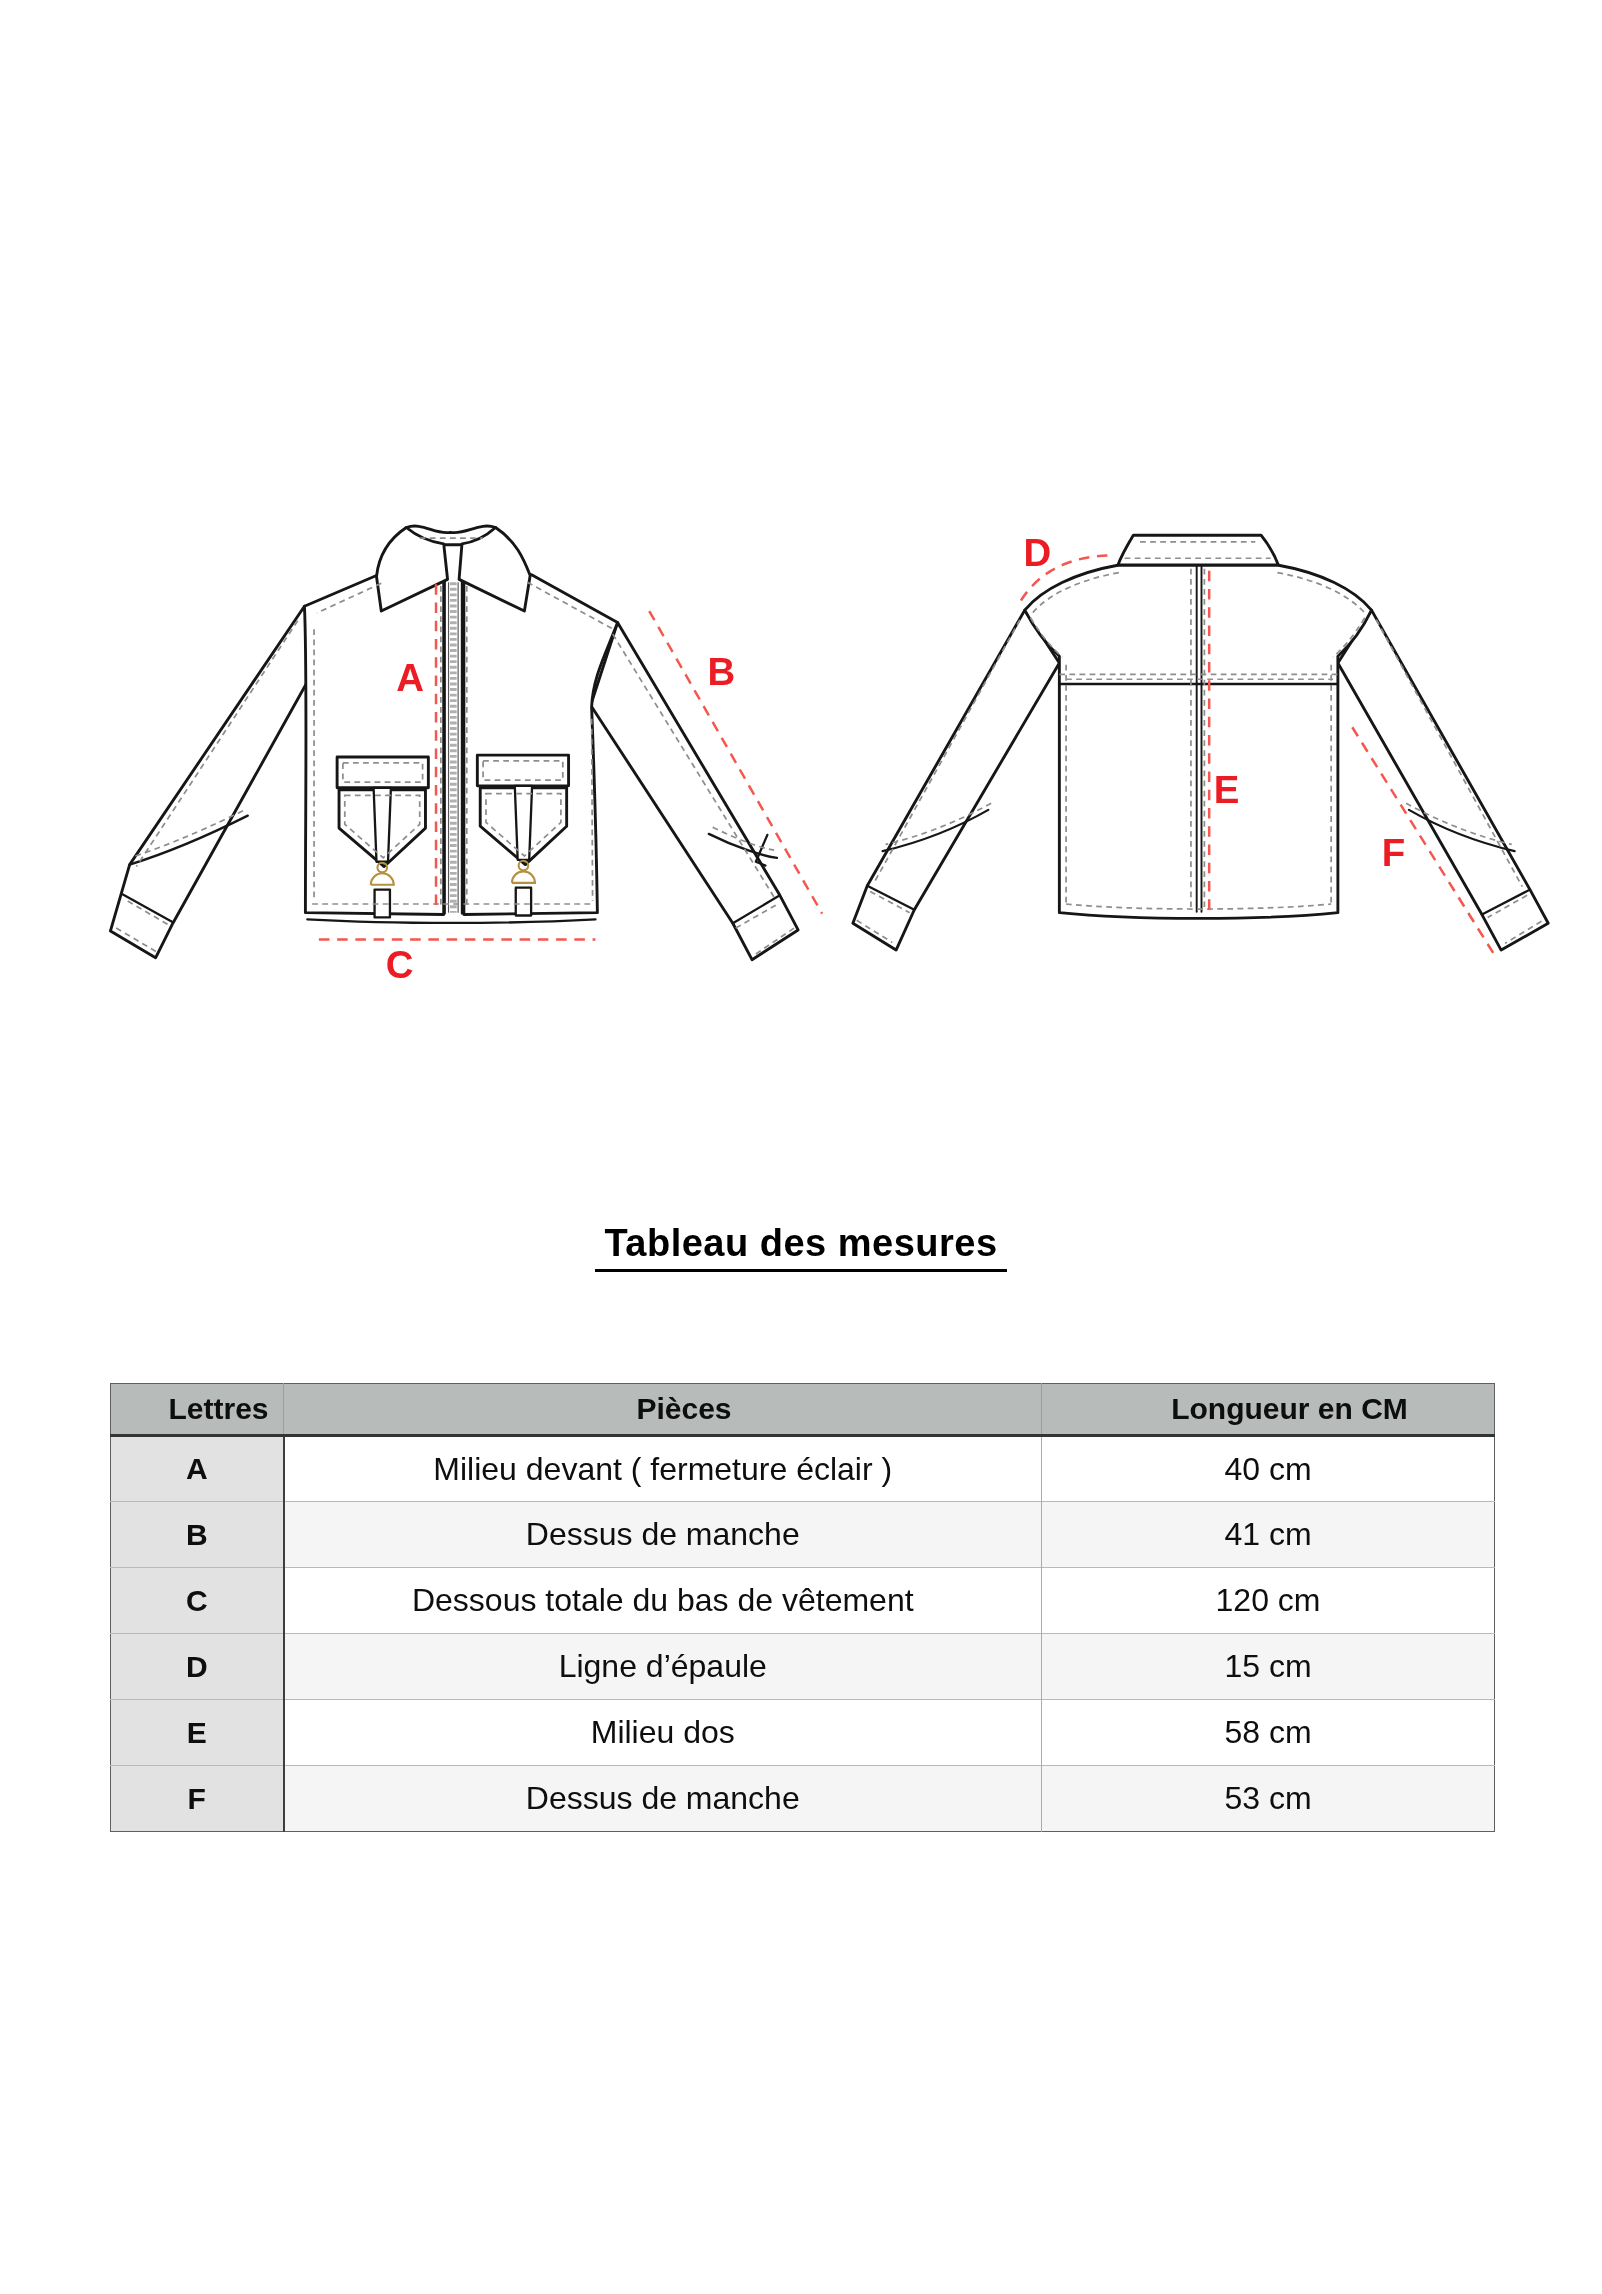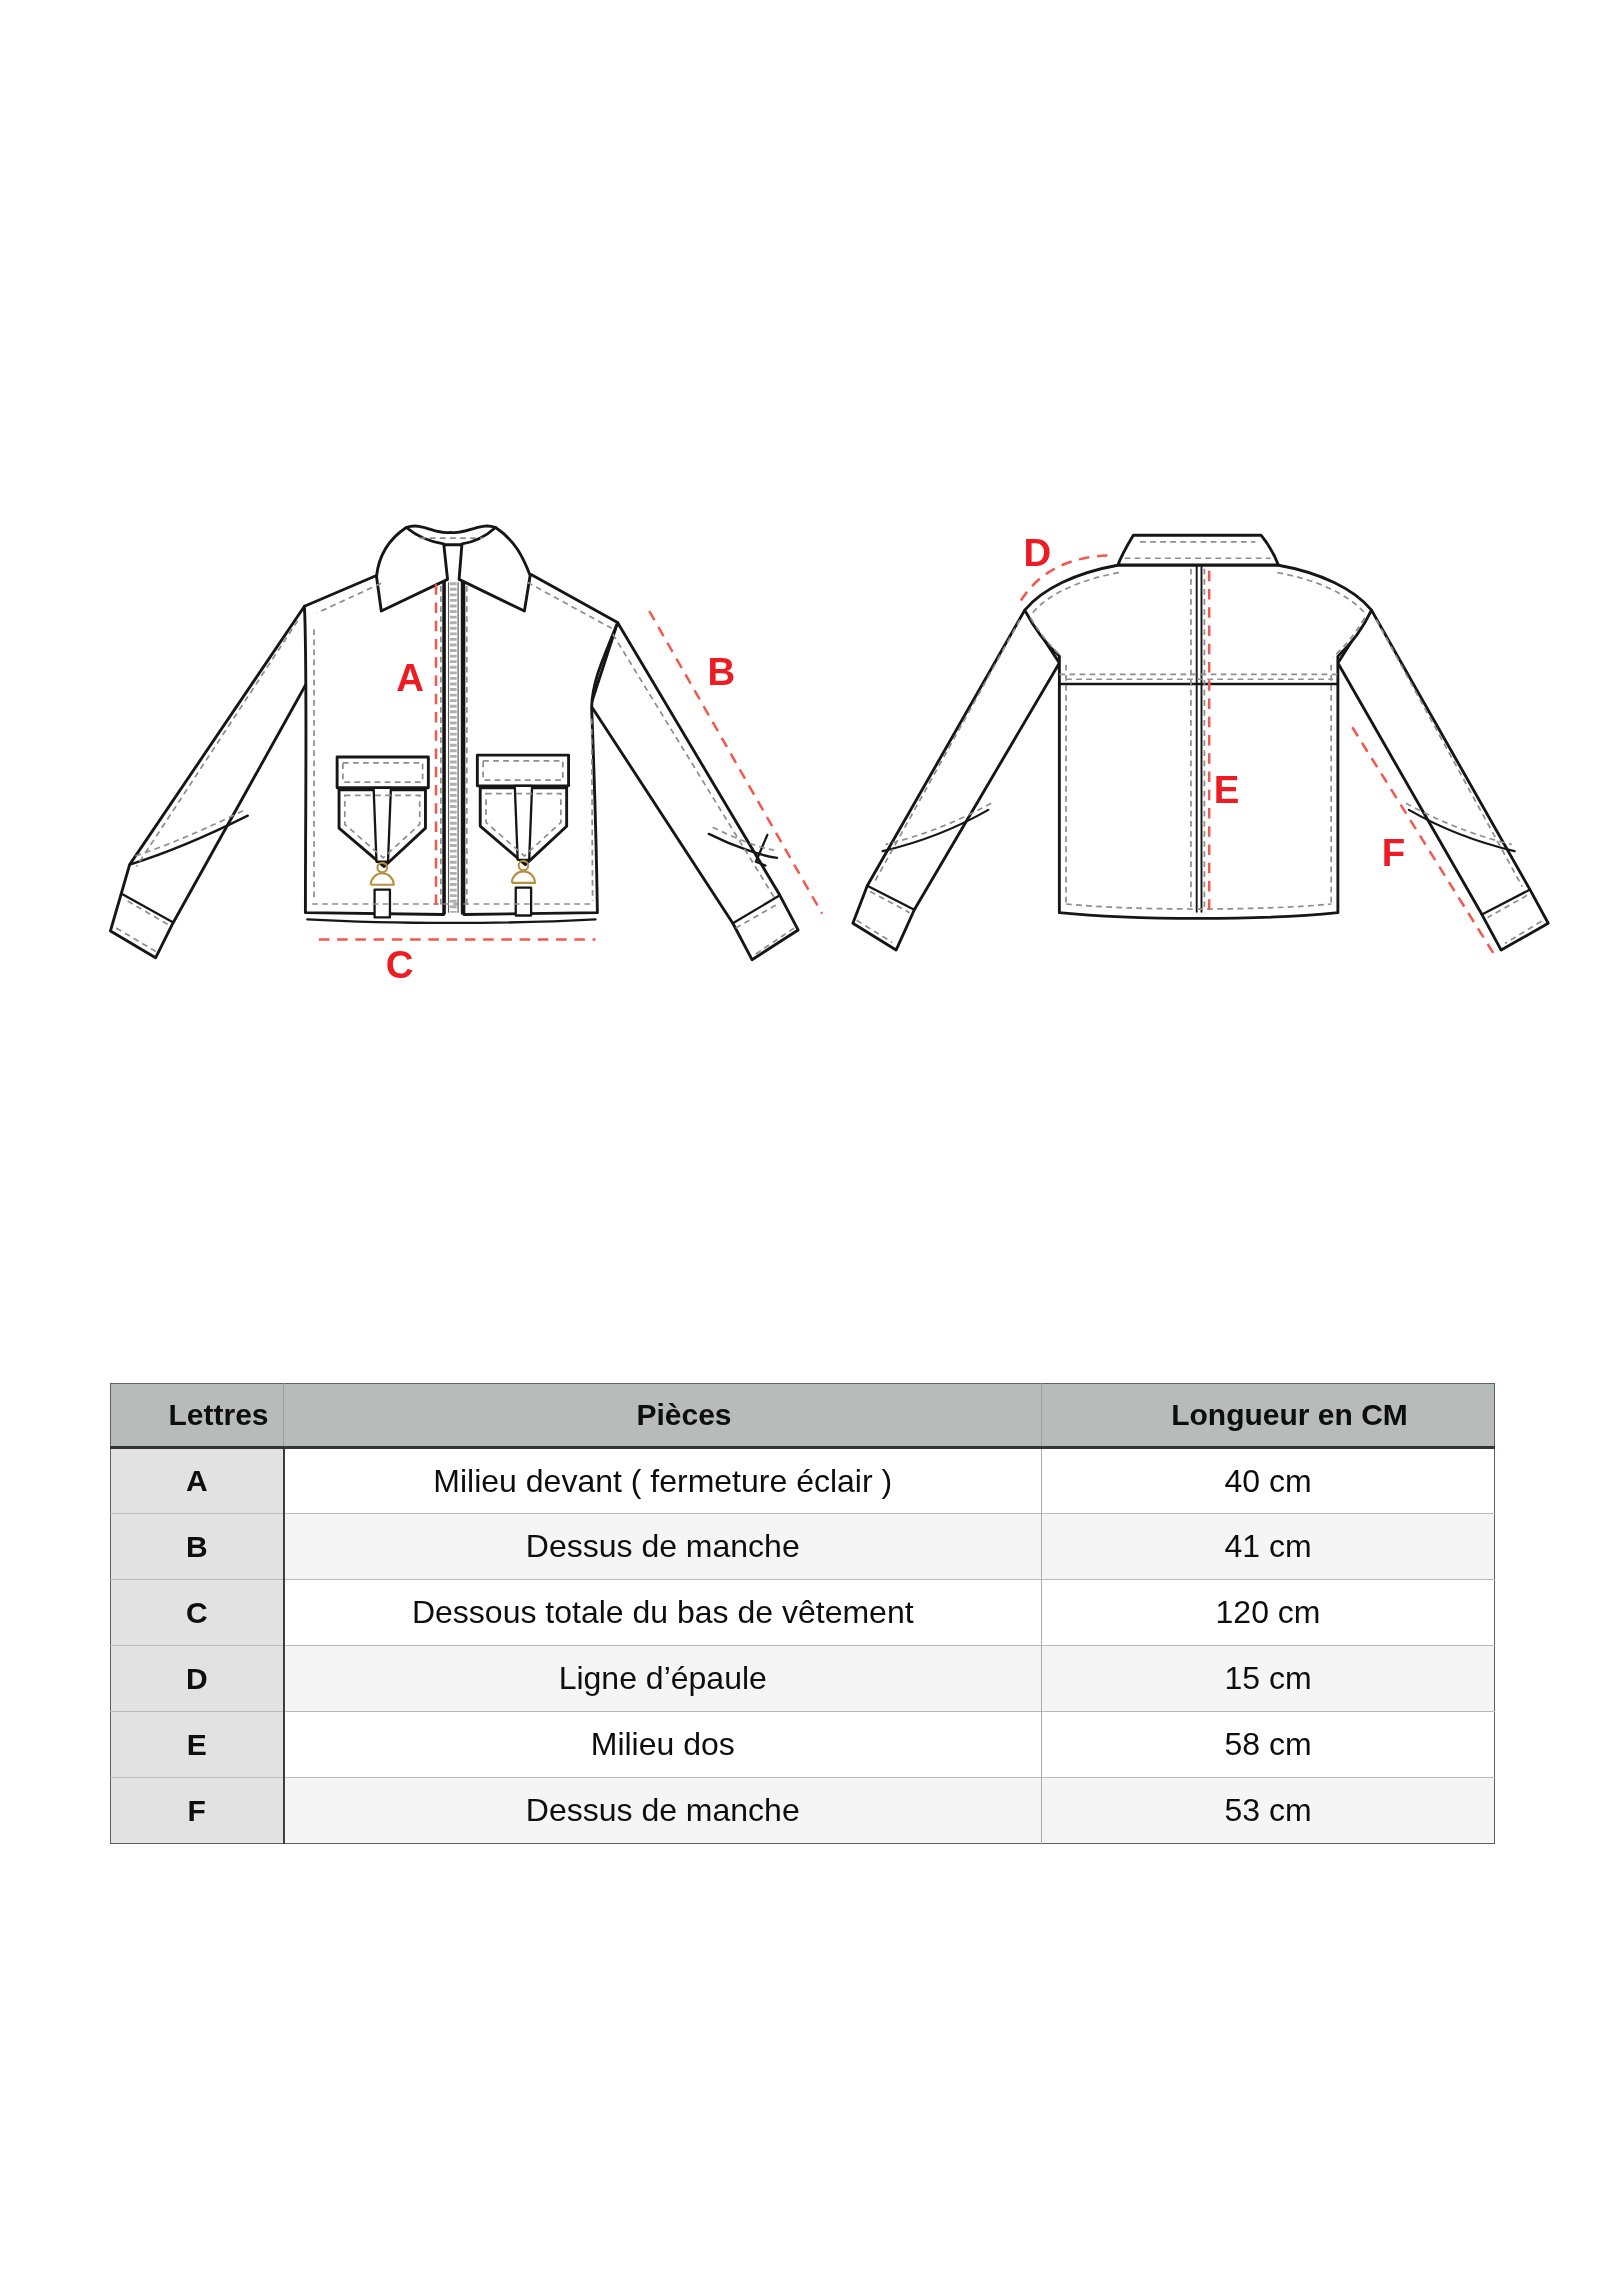--- a/index.html
+++ b/index.html
@@ -53,21 +53,21 @@
     width:1384px;
     border-collapse:collapse;
     table-layout:fixed;
     border:1.9px solid #5f5f5f;
     font-family:"Liberation Sans",sans-serif;
   }
   table.measures col.c1{width:173px;}
   table.measures col.c2{width:758px;}
   table.measures col.c3{width:453px;}
   table.measures th{
-    height:64px;
+    height:52px;
     background:var(--header-gray);
     font-size:30px;font-weight:700;color:#0e0e0e;
     text-align:center;vertical-align:middle;
     border-bottom:3.8px solid #343434;
     border-right:1px solid #9aa09e;
     padding-left:43px;
   }
   table.measures th:last-child{border-right:none;}
   table.measures td{
     height:66px;
@@ -203,20 +203,23 @@
 
       <text class="red-label" x="427" y="719" text-anchor="middle">A</text>
       <text class="red-label" x="751" y="713" text-anchor="middle">B</text>
       <text class="red-label" x="416" y="1018" text-anchor="middle">C</text>
       <text class="red-label" x="1080" y="589" text-anchor="middle">D</text>
       <text class="red-label" x="1277" y="836" text-anchor="middle">E</text>
       <text class="red-label" x="1451" y="901" text-anchor="middle">F</text>
     </g>
   </svg>
 
+  <div class="title-wrap">
+    <span>Tableau des mesures</span>
+  </div>
 
   <table class="measures">
     <colgroup>
         <col class="c1">
         <col class="c2">
         <col class="c3">
       </colgroup>
     <thead>
       <tr>
         <th>Lettres</th>

